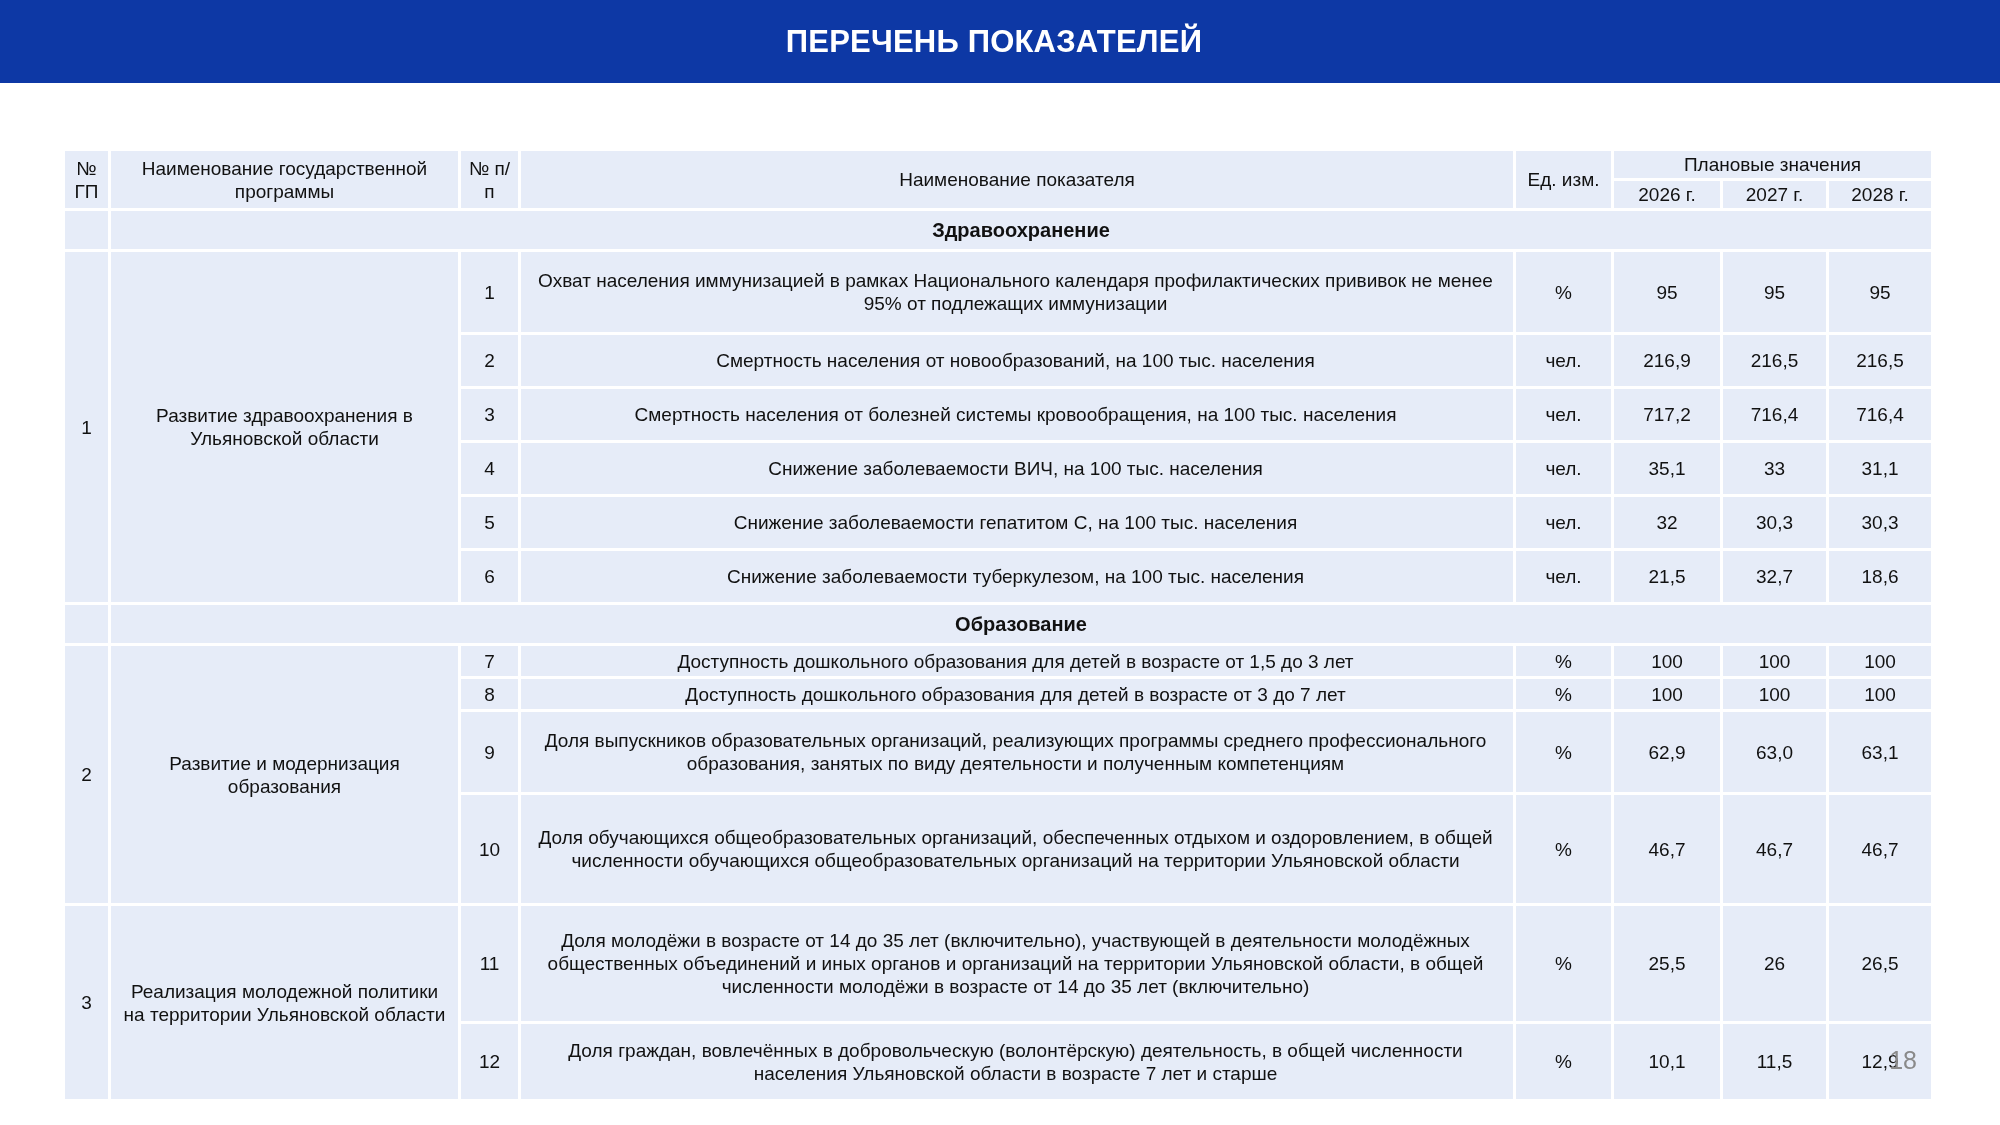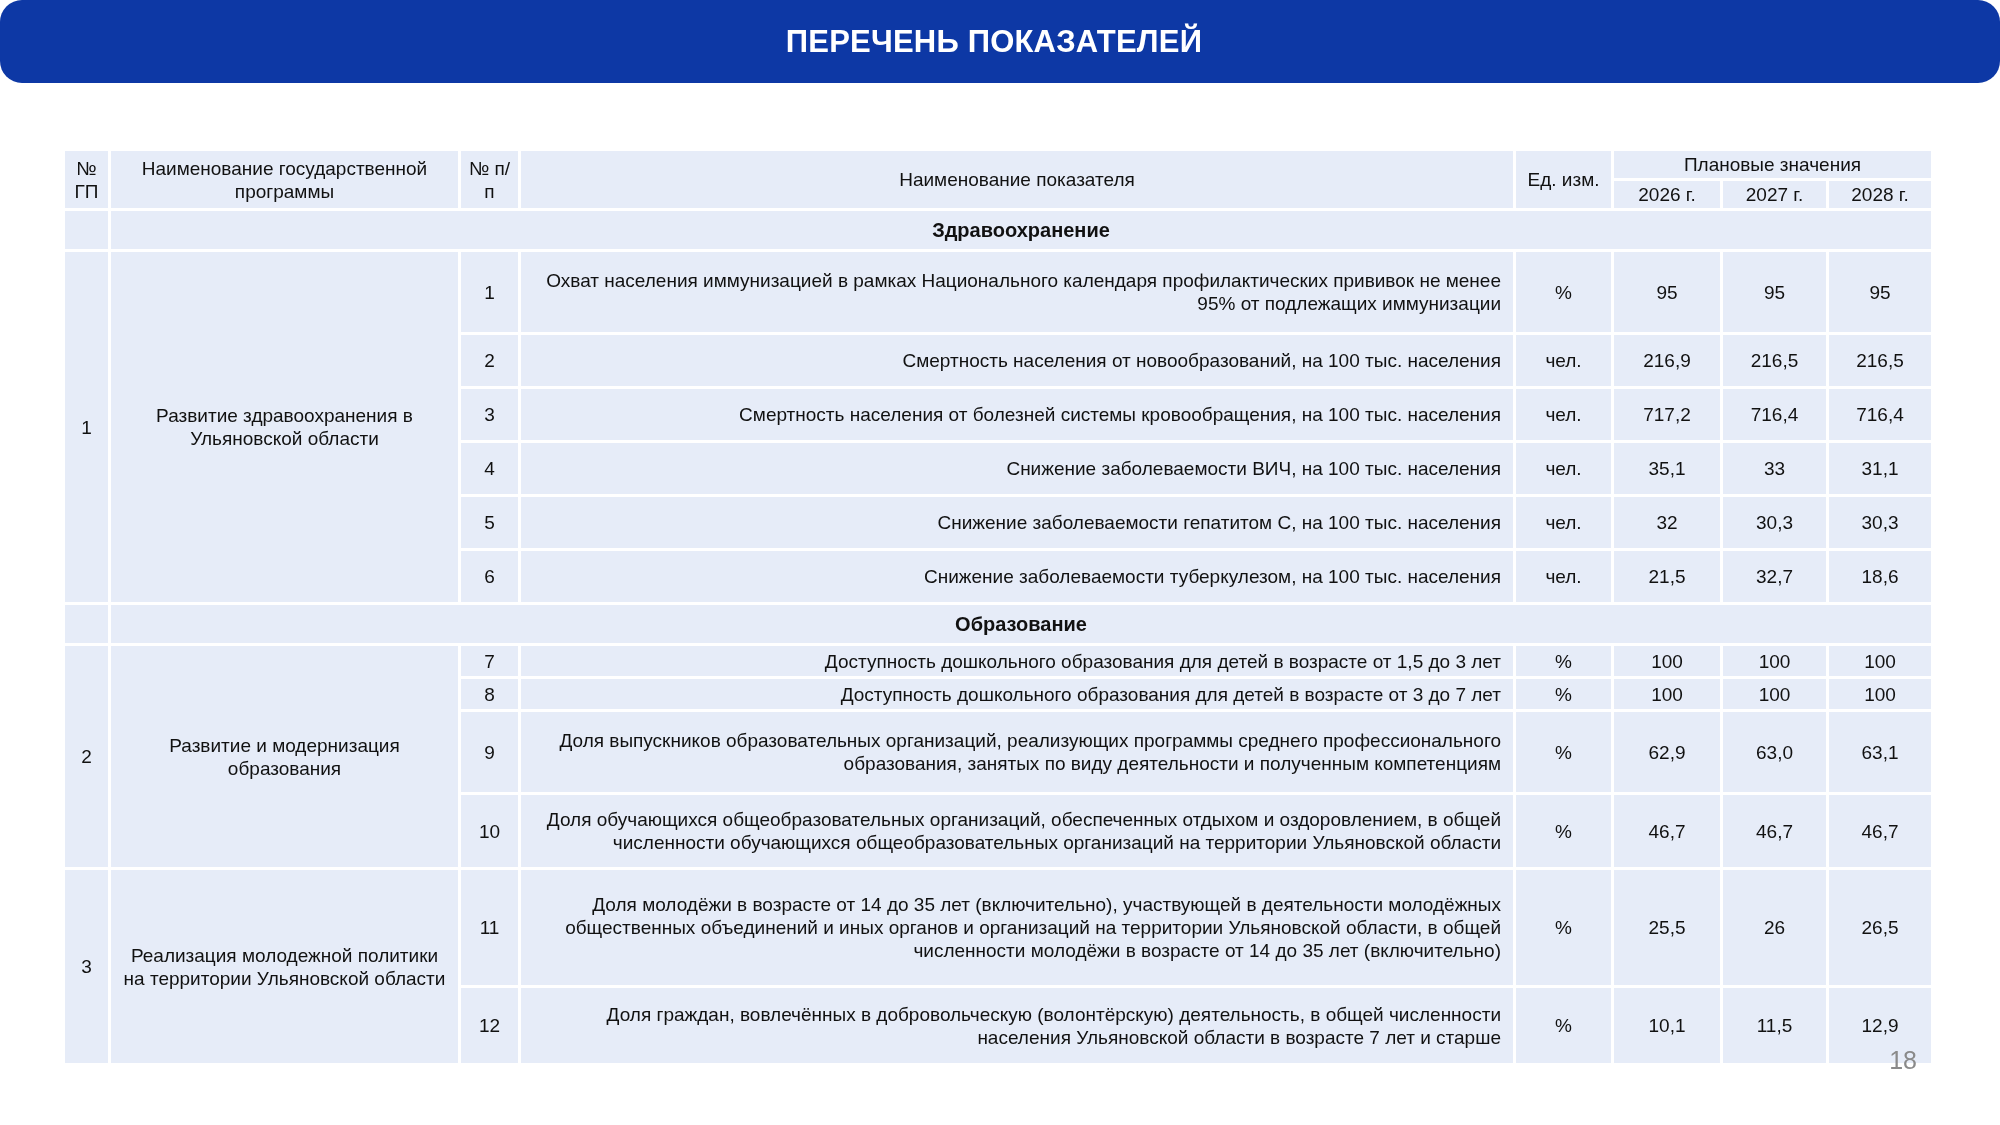--- a/index.html
+++ b/index.html
@@ -18,21 +18,20 @@
     position:relative;
     overflow:hidden;
   }
   .title-bar{
     width:2000px;height:83px;
     background:var(--title-bar);
     display:flex;align-items:center;justify-content:center;
     color:#ffffff;
     font-size:31px;
     letter-spacing:.2px;
-    border-radius:22px;
   }
   .title-bar .bold{font-weight:bold;margin-right:12px;}
   .table-wrap{
     position:absolute;
     left:62px;top:108px;
     width:1872px;
     margin-top:40px;
   }
   table{
     border-collapse:separate;
@@ -44,21 +43,21 @@
     background:var(--cell-bg);
     font-size:19px;
     font-weight:normal;
     line-height:1.22;
     vertical-align:middle;
     text-align:center;
     padding:3px 8px;
     overflow:hidden;
   }
   th{padding:2px 6px;}
-  td.indicator{text-align:right;padding-left:9px;padding-right:12px;}
+  td.indicator{text-align:center;padding-left:9px;padding-right:12px;}
   td.section{
     font-weight:bold;
     font-size:20px;
   }
   .page-num{
     position:absolute;
     right:83px;top:1046px;
     font-size:25px;
     color:var(--page-number);
   }
@@ -175,21 +174,21 @@
           <td>100</td>
         </tr>
         <tr style="height: 80px;">
           <td>9</td>
           <td class="indicator">Доля выпускников образовательных организаций, реализующих программы среднего профессионального образования, занятых по виду деятельности и полученным компетенциям</td>
           <td>%</td>
           <td>62,9</td>
           <td>63,0</td>
           <td>63,1</td>
         </tr>
-        <tr style="height: 72px;">
+        <tr style="height: 108px;">
           <td>10</td>
           <td class="indicator">Доля обучающихся общеобразовательных организаций, обеспеченных отдыхом и оздоровлением, в общей численности обучающихся общеобразовательных организаций на территории Ульяновской области</td>
           <td>%</td>
           <td>46,7</td>
           <td>46,7</td>
           <td>46,7</td>
         </tr>
         <tr style="height: 115px;">
           <td rowspan="2">3</td>
           <td rowspan="2">Реализация молодежной политики на территории Ульяновской области</td>

